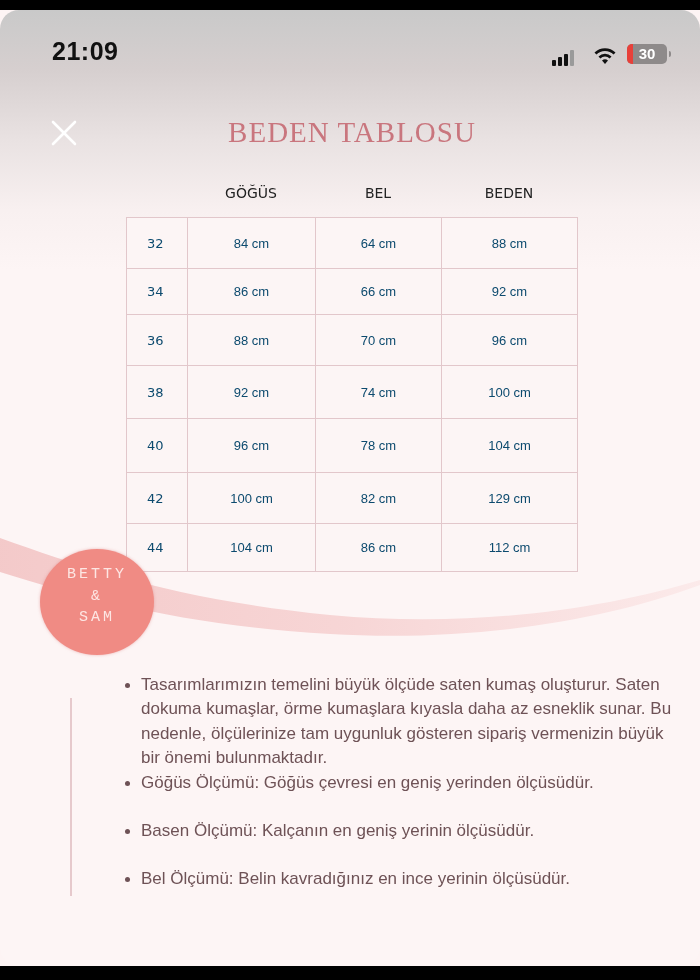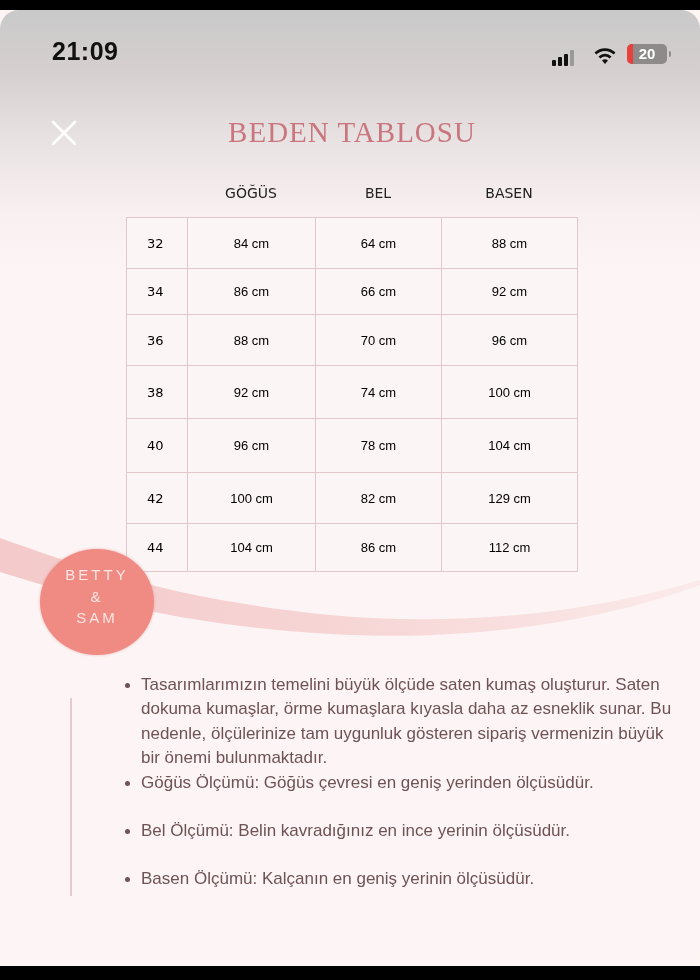--- a/index.html
+++ b/index.html
@@ -27,27 +27,27 @@
   .battery-tip { position: absolute; left: 669px; top: 41px; width: 2px; height: 6px; background: #8e8a8a; border-radius: 0 2px 2px 0; }
 
   .close-btn { position: absolute; left: 46px; top: 105px; width: 36px; height: 36px; }
   .title { position: absolute; left: 0; width: 700px; top: 106px; text-align: center; font-family: "Liberation Serif", serif; font-size: 29px; letter-spacing: 1px; color: #c9767e; padding-left: 8px; }
   .title span { position: relative; left: -6px; }
 
   .col-headers { position: absolute; top: 175px; left: 0; width: 700px; height: 24px; }
   .col-head { position: absolute; top: 0; text-align: center; font-family: "DejaVu Sans", sans-serif; font-size: 14px; color: #222; }
 
   .size-table { position: absolute; left: 126px; top: 207px; border-collapse: collapse; background: #fcf5f5; }
-  .size-table td { border: 1.5px solid #e2c7cb; text-align: center; font-size: 13px; color: #000000; padding: 0; }
+  .size-table td { border: 1.5px solid #e2c7cb; text-align: center; font-size: 13px; color: #0c4a6e; padding: 0; }
   .size-table td.size { width: 59px; font-family: "DejaVu Sans", sans-serif; font-size: 13px; text-align: left; padding-left: 20px; width: 40px; }
 
   .swoosh { position: absolute; left: 0; top: 520px; width: 700px; height: 120px; }
 
   .logo { position: absolute; left: 40px; top: 539px; width: 114px; height: 106px; border-radius: 50%; background: #f08b84; box-shadow: 0 0 3px rgba(220,120,120,0.5); }
-  .logo-line { position: absolute; left: 0; width: 114px; text-align: center; color: #fde6e3; font-family: Liberation Sans, sans-serif; font-size: 15px; letter-spacing: 3px; }
+  .logo-line { position: absolute; left: 0; width: 114px; text-align: center; color: #fde6e3; font-family: Liberation Mono, monospace; font-size: 15px; letter-spacing: 3px; }
 
   .vline { position: absolute; left: 70px; top: 688px; width: 2px; height: 198px; background: #e6c9cc; }
 
   .notes { position: absolute; left: 113px; top: 651px; width: 560px; margin: 12px; padding: 0; list-style: none; color: #6e5256; font-size: 17px; line-height: 24.4px; }
   .notes li { position: relative; padding-left: 16px; }
   .notes li .bullet { position: absolute; left: 0; top: 10px; width: 5px; height: 5px; border-radius: 50%; background: #6e5256; }
 </style>
 </head>
 <body>
 
@@ -63,36 +63,36 @@
       <span style="left:12px;height:12px;"></span>
       <span style="left:18px;height:16px;background:#9a9a9a;"></span>
     </div>
     <svg class="wifi" viewBox="0 0 24 20">
       <path d="M12 19 L9 15.5 A4.5 4.5 0 0 1 15 15.5 Z" fill="#111"></path>
       <path d="M5.5 11.5 A9 9 0 0 1 18.5 11.5 L16.6 13.6 A6.3 6.3 0 0 0 7.4 13.6 Z" fill="#111"></path>
       <path d="M1.5 7.5 A15 15 0 0 1 22.5 7.5 L20.6 9.6 A12.2 12.2 0 0 0 3.4 9.6 Z" fill="#111"></path>
     </svg>
     <div class="battery">
       <div class="battery-fill"></div>
-      <div class="battery-text">20</div>
+      <div class="battery-text">30</div>
     </div>
     <div class="battery-tip"></div>
   </div>
 
   <svg class="close-btn" viewBox="0 0 36 36">
     <line x1="7" y1="7" x2="29" y2="29" stroke="#ffffff" stroke-width="2.6" stroke-linecap="round"></line>
     <line x1="29" y1="7" x2="7" y2="29" stroke="#ffffff" stroke-width="2.6" stroke-linecap="round"></line>
   </svg>
 
   <div class="title"><span>BEDEN TABLOSU</span></div>
 
   <div class="col-headers">
     <div class="col-head" style="left:187px;width:128px;">GÖĞÜS</div>
     <div class="col-head" style="left:315px;width:126px;">BEL</div>
-    <div class="col-head" style="left:441px;width:136px;">BASEN</div>
+    <div class="col-head" style="left:441px;width:136px;">BEDEN</div>
   </div>
 
   <table class="size-table">
     <tbody>
       <tr style="height:51px;">
         <td class="size">32</td>
         <td style="width:127px;">84 cm</td>
         <td style="width:125px;">64 cm</td>
         <td style="width:135px;">88 cm</td>
       </tr>
@@ -150,19 +150,19 @@
     <div class="logo-line" style="top:17px;">BETTY</div>
     <div class="logo-line" style="top:39px;">&amp;</div>
     <div class="logo-line" style="top:60px;">SAM</div>
   </div>
 
   <div class="vline"></div>
 
   <ul class="notes">
     <li><span class="bullet"></span><span>Tasarımlarımızın temelini büyük ölçüde saten kumaş oluşturur. Saten dokuma kumaşlar, örme kumaşlara kıyasla daha az esneklik sunar.  Bu nedenle, ölçülerinize tam uygunluk gösteren sipariş vermenizin büyük bir önemi bulunmaktadır.</span></li>
     <li style="margin-top:0px;"><span class="bullet"></span><span>Göğüs Ölçümü: Göğüs çevresi en geniş yerinden ölçüsüdür.</span></li>
+    <li style="margin-top:24px;"><span class="bullet"></span><span>Basen Ölçümü: Kalçanın en geniş yerinin ölçüsüdür.</span></li>
     <li style="margin-top:24px;"><span class="bullet"></span><span>Bel Ölçümü: Belin kavradığınız en ince yerinin ölçüsüdür.</span></li>
-    <li style="margin-top:24px;"><span class="bullet"></span><span>Basen Ölçümü: Kalçanın en geniş yerinin ölçüsüdür.</span></li>
   </ul>
 
 </div>
 
 <div class="bottom-bar"></div>
 
 </body></html>

